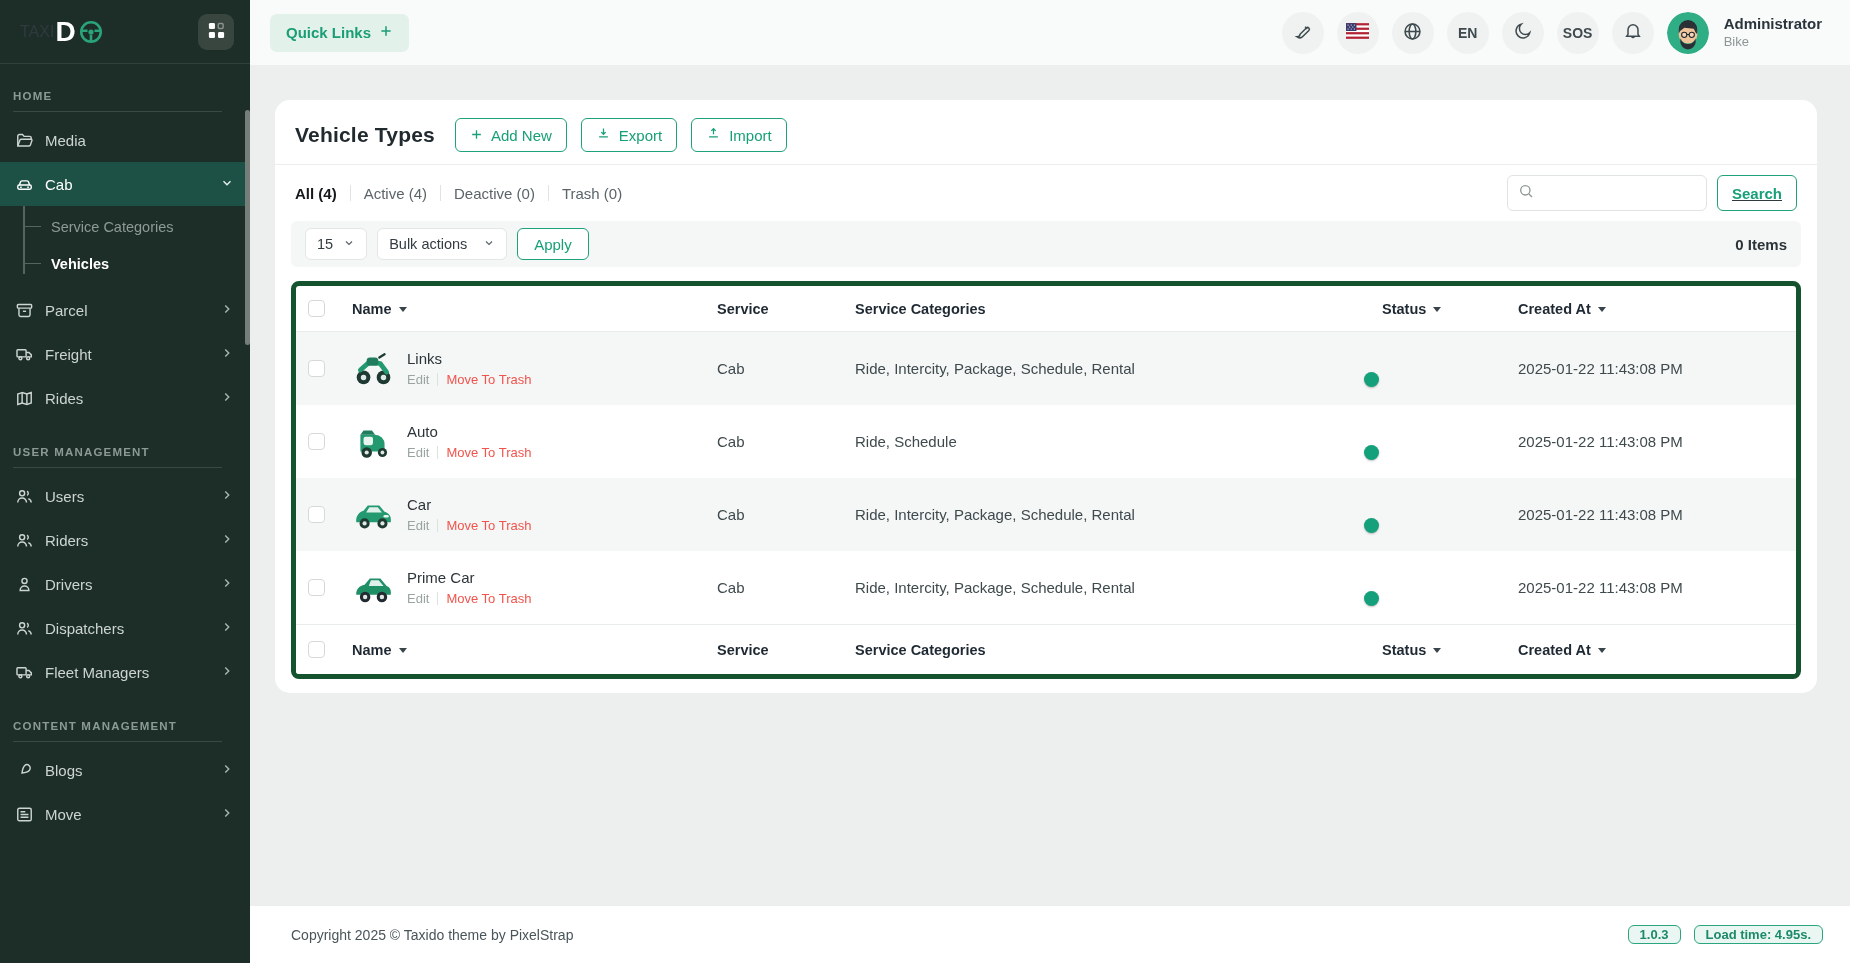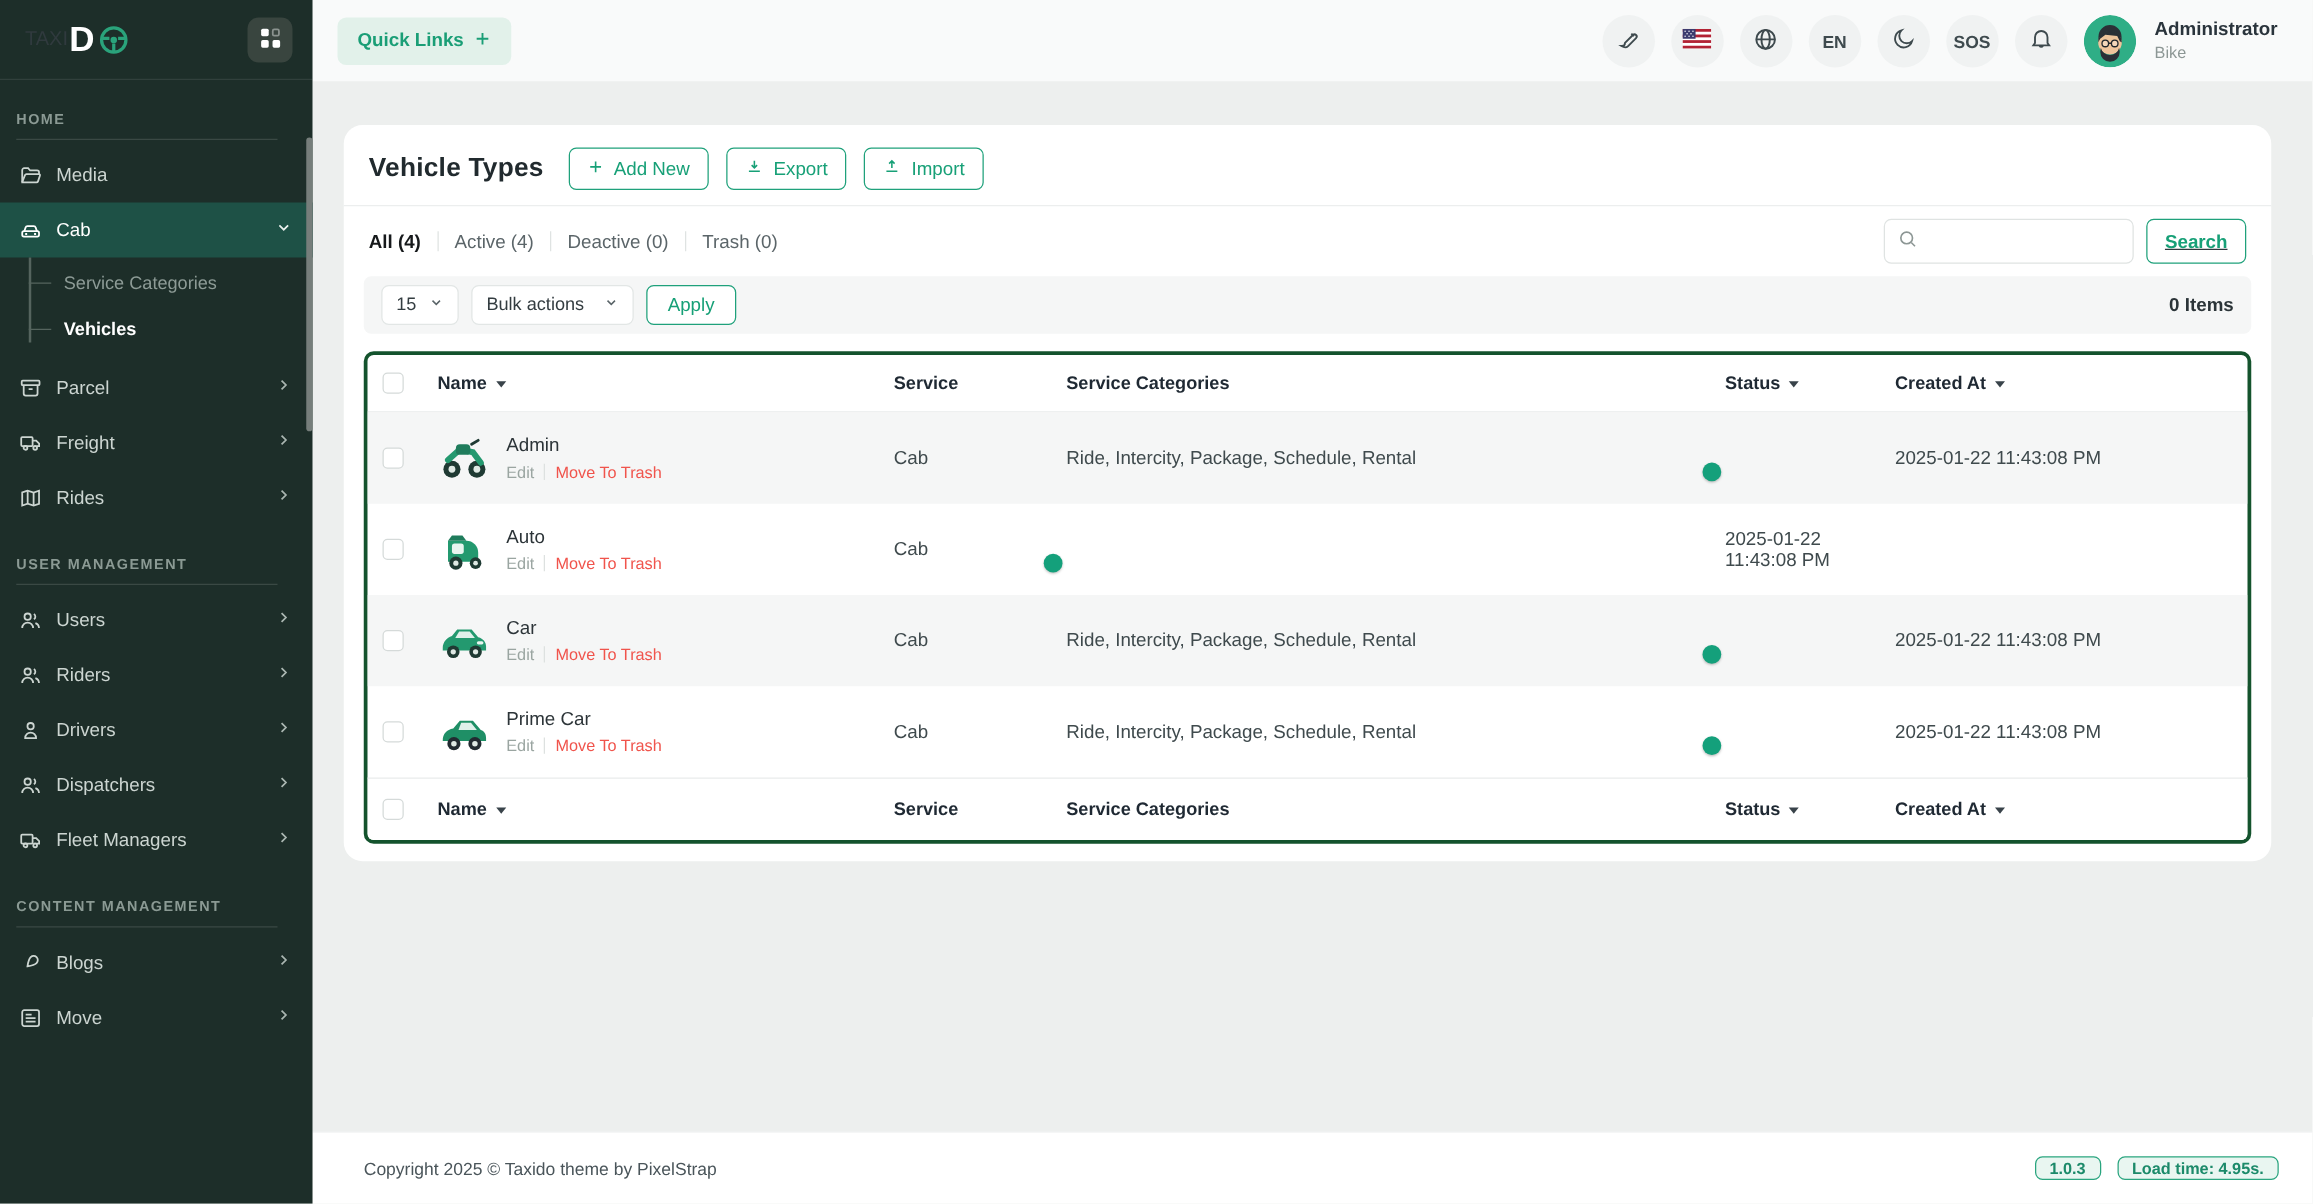--- a/index.html
+++ b/index.html
@@ -59,21 +59,21 @@
   .search-box { width:200px; height:36px; border:1px solid #dfe3e2; border-radius:6px; display:flex; align-items:center; gap:8px; padding:0 10px; background:#fff; }
   .search-box input { border:none; outline:none; width:100%; font-size:14px; font-family:"Liberation Sans",sans-serif; }
   .search-btn { height:36px; padding:0 14px; border:1px solid #1fa17b; background:#fff; color:#17a077; font-weight:600; font-size:15px; border-radius:6px; cursor:pointer; font-family:"Liberation Sans",sans-serif; }
 
   .toolbar { height:46px; background:#f5f6f6; border-radius:6px; display:flex; align-items:center; justify-content:space-between; padding:0 14px; }
   .tb-left { display:flex; align-items:center; gap:10px; }
   .select { background:#fff; border:1px solid #e2e6e5; border-radius:6px; height:32px; display:flex; align-items:center; gap:10px; padding:0 11px; font-size:14.5px; color:#333c40; cursor:pointer; }
   .apply-btn { height:32px; padding:0 16px; background:#fff; border:1px solid #1fa17b; color:#17a077; border-radius:6px; font-size:15px; cursor:pointer; font-family:"Liberation Sans",sans-serif; }
   .items-count { font-size:15px; font-weight:600; color:#2b3438; }
 
-  .table { margin-top:14px; border:3px solid #14532d; border-radius:8px; overflow:hidden; }
+  .table { margin-top:14px; border:5px solid #14532d; border-radius:8px; overflow:hidden; }
   .trow { display:grid; grid-template-columns:44px 365px 138px 527px 136px 1fr; align-items:center; padding:0 12px; }
   .trow.head { height:46px; border-bottom:1px solid #e9ecec; }
   .trow.foot { height:50px; border-top:1px solid #e9ecec; background:#fff; }
   .trow.data { height:73px; }
   .trow.alt { background:#f5f6f6; }
   .th { font-size:14.5px; font-weight:700; color:#1f2933; display:flex; align-items:center; }
   .sort { width:0; height:0; border-left:4.5px solid transparent; border-right:4.5px solid transparent; border-top:5.5px solid #39434a; display:inline-block; margin-left:7px; margin-top:2px; }
   .cbx { width:17px; height:17px; border:1.5px solid #d5dad9; border-radius:4px; background:#fff; cursor:pointer; }
   .name-cell { display:flex; align-items:center; gap:13px; }
   .vimg { width:42px; height:42px; border-radius:50%; display:flex; align-items:center; justify-content:center; overflow:hidden; }
@@ -454,21 +454,21 @@
                   <circle cx="11" cy="28" r="6.5" fill="#1f3a33"></circle>
                   <circle cx="11" cy="28" r="2.6" fill="#dfe9e4"></circle>
                   <circle cx="30" cy="28" r="6.5" fill="#1f3a33"></circle>
                   <circle cx="30" cy="28" r="2.6" fill="#dfe9e4"></circle>
                   <path d="M8 21 L17 13 L27 15 L33 23" stroke="#23996f" stroke-width="4.6" fill="none" stroke-linecap="round"></path>
                   <rect x="14" y="9" width="11" height="8" rx="3" fill="#1f7c5c"></rect>
                   <path d="M26 9 l5 -3" stroke="#1f3a33" stroke-width="2.2" stroke-linecap="round"></path>
                 </svg>
             </span>
             <div>
-              <div class="vname">Admin</div>
+              <div class="vname">Links</div>
               <div class="row-actions">
                 <span class="act-edit">Edit</span>
                 <span class="act-sep"></span>
                 <span class="act-trash">Move To Trash</span>
               </div>
             </div>
           </div>
           <span class="cell">Cab</span>
           <span class="cell">Ride, Intercity, Package, Schedule, Rental</span>
           <span><span class="toggle"></span></span>
@@ -492,20 +492,21 @@
             <div>
               <div class="vname">Auto</div>
               <div class="row-actions">
                 <span class="act-edit">Edit</span>
                 <span class="act-sep"></span>
                 <span class="act-trash">Move To Trash</span>
               </div>
             </div>
           </div>
           <span class="cell">Cab</span>
+          <span class="cell">Ride, Schedule</span>
           <span><span class="toggle"></span></span>
           <span class="cell">2025-01-22 11:43:08 PM</span>
         </div>
 
         <div class="trow data alt">
           <span class="cbx"></span>
           <div class="name-cell">
             <span class="vimg">
               <svg width="42" height="42" viewBox="0 0 40 40">
                   <path d="M4 25 c0-4 3-8 7-9 l4-5 h11 l5 6 c4 1 6 4 6 7 v3 H4z" fill="#23996f"></path>

